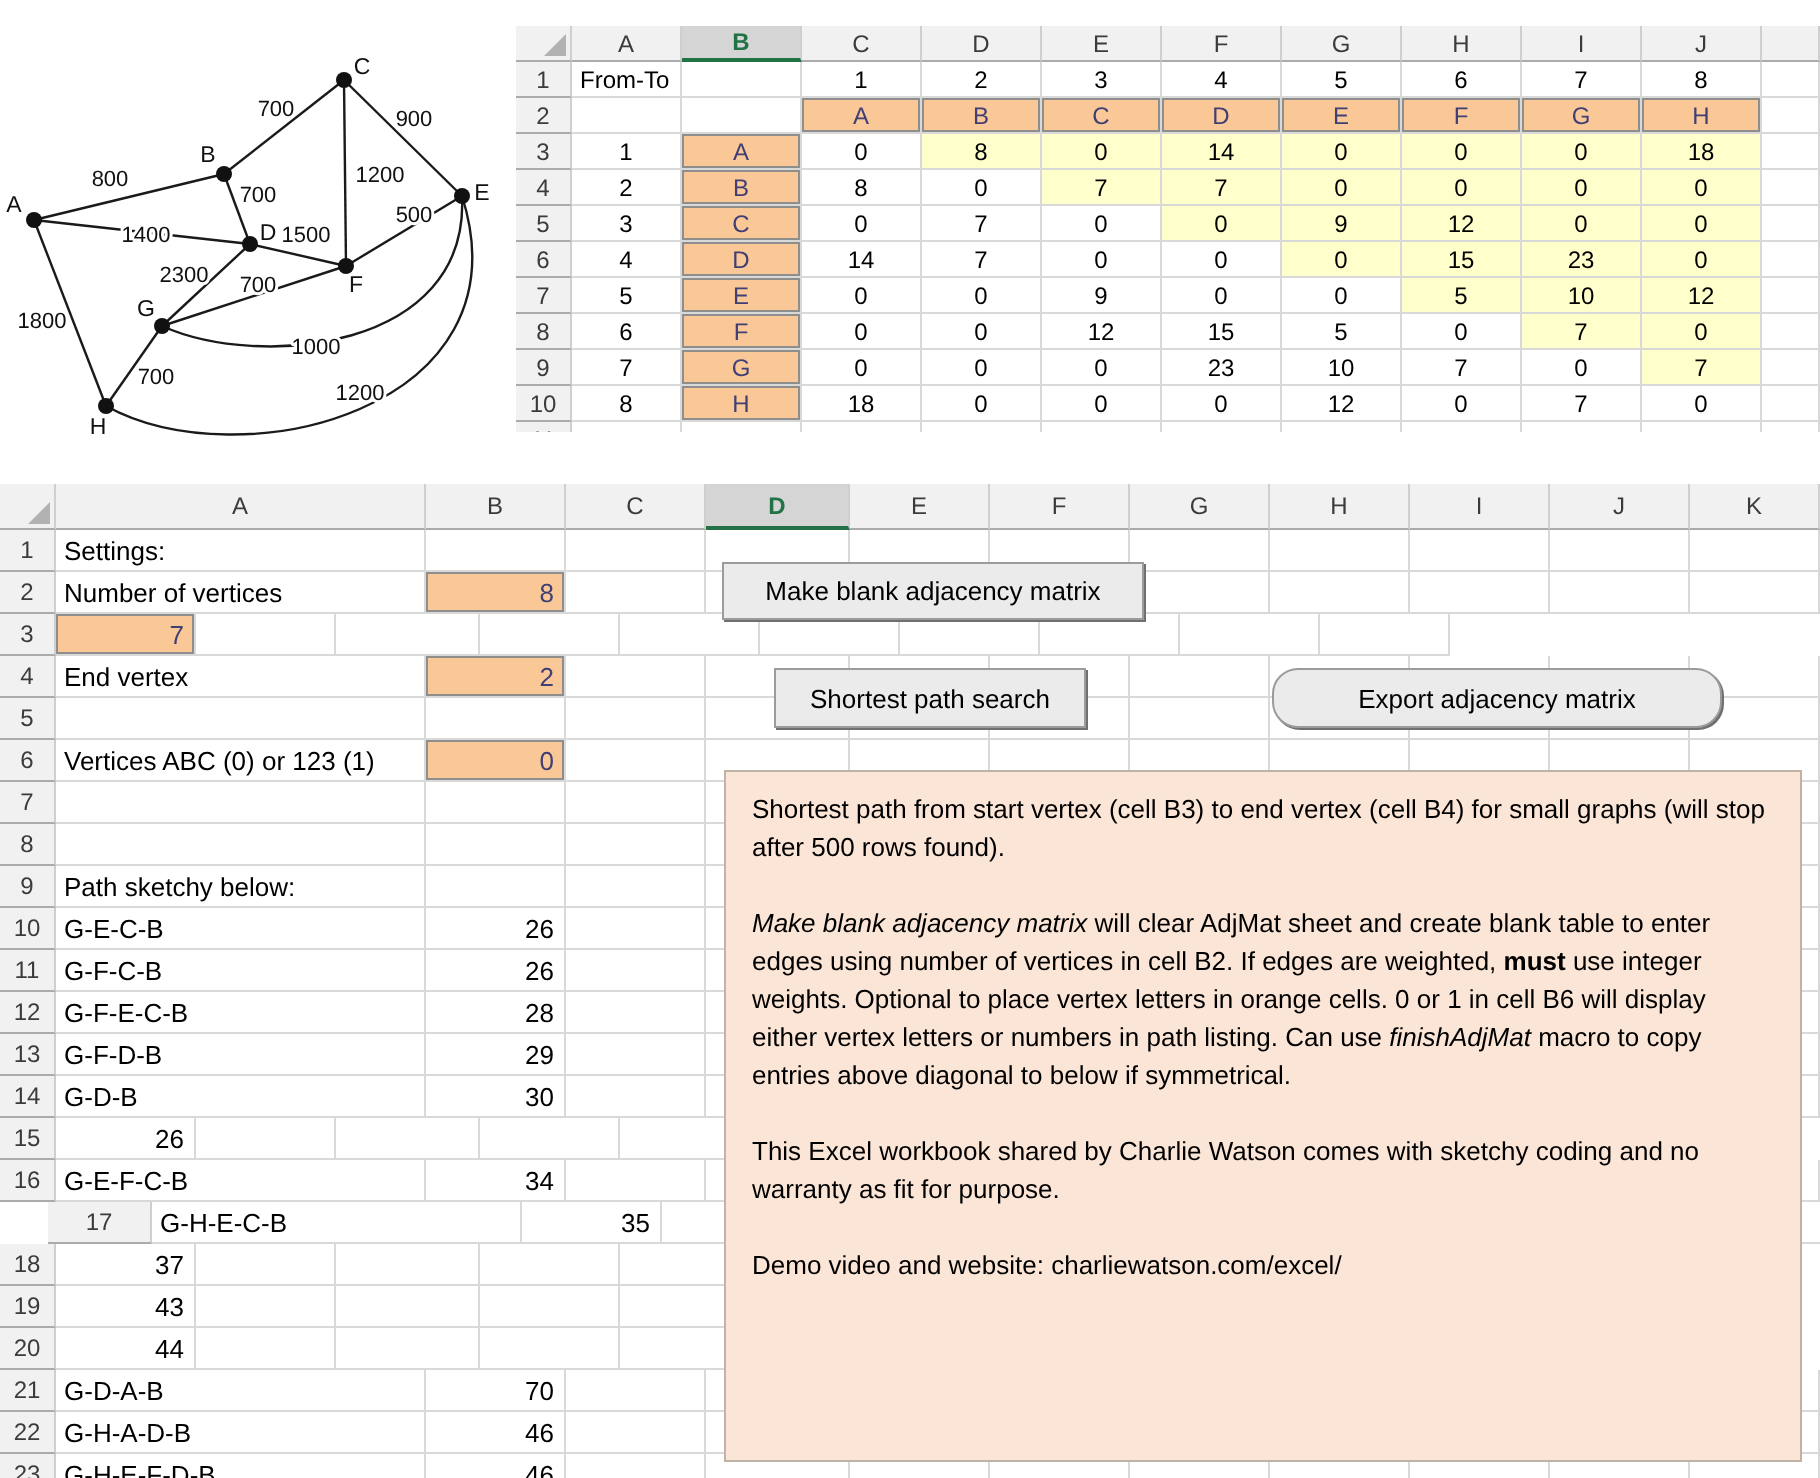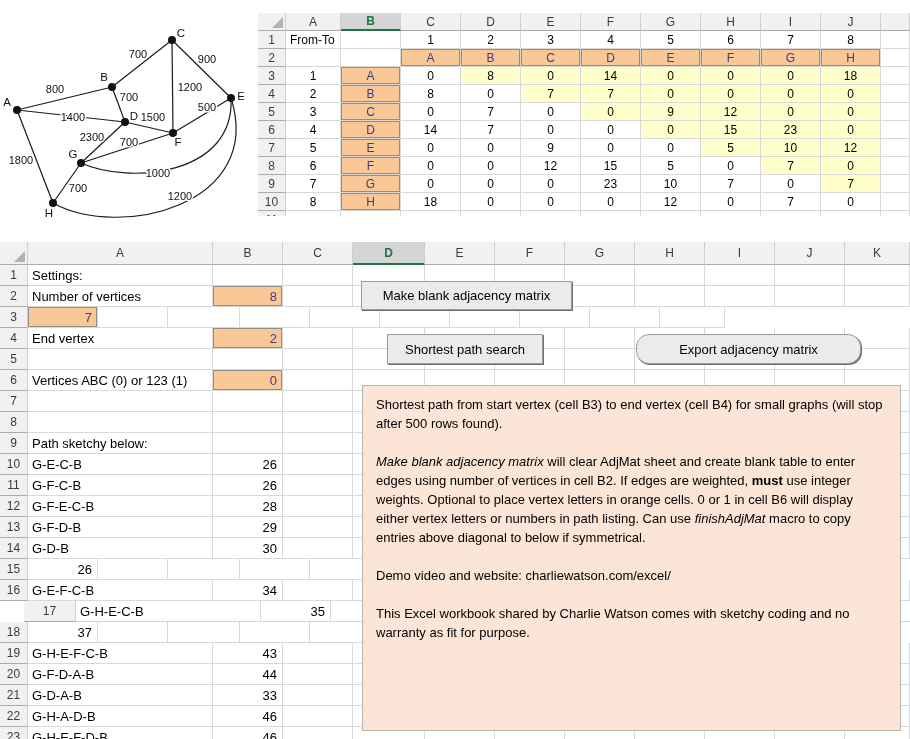--- a/index.html
+++ b/index.html
@@ -537,50 +537,48 @@
         <div class="cell" style="width: 70px; height: 21px;"></div>
         <div class="cell" style="width: 70px; height: 21px;"></div>
         <div class="cell" style="width: 70px; height: 21px;"></div>
         <div class="cell" style="width: 70px; height: 21px;"></div>
         <div class="cell" style="width: 70px; height: 21px;"></div>
         <div class="cell" style="width: 70px; height: 21px;"></div>
         <div class="cell" style="width: 65px; height: 21px;"></div>
       </div>
       <div class="srow">
         <div class="rhdr" style="width: 28px; height: 21px;">19</div>
-        <div class="cell left" style="width: 185px; height: 21px;">G-H-E-F-C-B</div>
         <div class="cell right" style="width: 70px; height: 21px;">43</div>
         <div class="cell" style="width: 70px; height: 21px;"></div>
         <div class="cell" style="width: 72px; height: 21px;"></div>
         <div class="cell" style="width: 70px; height: 21px;"></div>
         <div class="cell" style="width: 70px; height: 21px;"></div>
         <div class="cell" style="width: 70px; height: 21px;"></div>
         <div class="cell" style="width: 70px; height: 21px;"></div>
         <div class="cell" style="width: 70px; height: 21px;"></div>
         <div class="cell" style="width: 70px; height: 21px;"></div>
         <div class="cell" style="width: 65px; height: 21px;"></div>
       </div>
       <div class="srow">
         <div class="rhdr" style="width: 28px; height: 21px;">20</div>
-        <div class="cell left" style="width: 185px; height: 21px;">G-F-D-A-B</div>
         <div class="cell right" style="width: 70px; height: 21px;">44</div>
         <div class="cell" style="width: 70px; height: 21px;"></div>
         <div class="cell" style="width: 72px; height: 21px;"></div>
         <div class="cell" style="width: 70px; height: 21px;"></div>
         <div class="cell" style="width: 70px; height: 21px;"></div>
         <div class="cell" style="width: 70px; height: 21px;"></div>
         <div class="cell" style="width: 70px; height: 21px;"></div>
         <div class="cell" style="width: 70px; height: 21px;"></div>
         <div class="cell" style="width: 70px; height: 21px;"></div>
         <div class="cell" style="width: 65px; height: 21px;"></div>
       </div>
       <div class="srow">
         <div class="rhdr" style="width: 28px; height: 21px;">21</div>
         <div class="cell left" style="width: 185px; height: 21px;">G-D-A-B</div>
-        <div class="cell right" style="width: 70px; height: 21px;">33</div>
+        <div class="cell right" style="width: 70px; height: 21px;">70</div>
         <div class="cell" style="width: 70px; height: 21px;"></div>
         <div class="cell" style="width: 72px; height: 21px;"></div>
         <div class="cell" style="width: 70px; height: 21px;"></div>
         <div class="cell" style="width: 70px; height: 21px;"></div>
         <div class="cell" style="width: 70px; height: 21px;"></div>
         <div class="cell" style="width: 70px; height: 21px;"></div>
         <div class="cell" style="width: 70px; height: 21px;"></div>
         <div class="cell" style="width: 70px; height: 21px;"></div>
         <div class="cell" style="width: 65px; height: 21px;"></div>
       </div>
@@ -612,16 +610,16 @@
         <div class="cell" style="width: 70px; height: 21px;"></div>
         <div class="cell" style="width: 65px; height: 21px;"></div>
       </div>
     </div>
   <button id="btn-make" class="xlbtn">Make blank adjacency matrix</button>
   <button id="btn-search" class="xlbtn">Shortest path search</button>
   <button id="btn-export" class="xlbtn">Export adjacency matrix</button>
   <div id="info-box">
       <div class="para"><span>Shortest path from start vertex (cell B3) to end vertex (cell B4) for small graphs (will stop after 500 rows found).</span></div>
       <div class="para"><span class="it">Make blank adjacency matrix</span><span> will clear AdjMat sheet and create blank table to enter edges using number of vertices in cell B2. If edges are weighted, </span><span class="bd">must</span><span> use integer weights. Optional to place vertex letters in orange cells. 0 or 1 in cell B6 will display either vertex letters or numbers in path listing. Can use </span><span class="it">finishAdjMat</span><span> macro to copy entries above diagonal to below if symmetrical.</span></div>
+      <div class="para"><span>This Excel workbook shared by Charlie Watson comes with sketchy coding and no warranty as fit for purpose.</span></div>
       <div class="para"><span>Demo video and website: charliewatson.com/excel/</span></div>
-      <div class="para"><span>This Excel workbook shared by Charlie Watson comes with sketchy coding and no warranty as fit for purpose.</span></div>
     </div>
 </div>
 
 </body></html>

